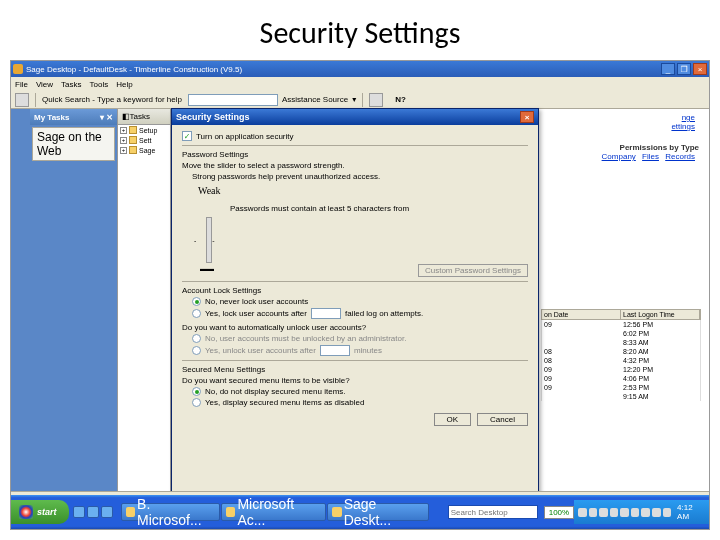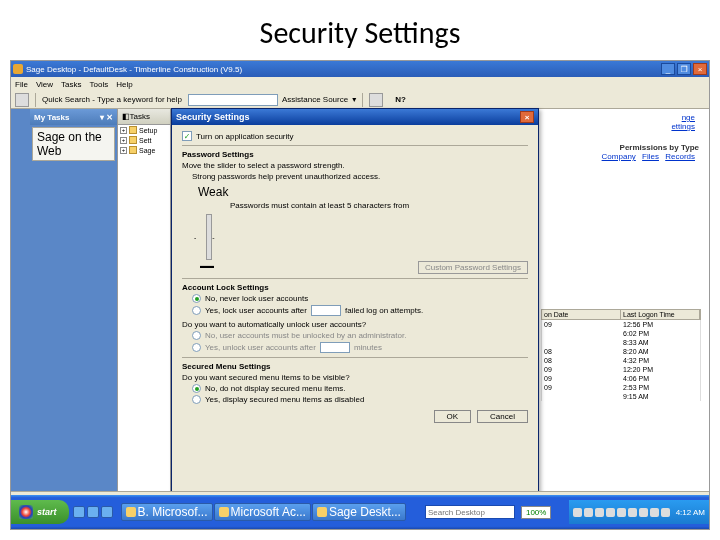--- a/index.html
+++ b/index.html
@@ -48,42 +48,42 @@
   .table-area .row { display: flex; border-left: 1px solid #ddd; border-right: 1px solid #ddd; }
   .table-area .row div { flex: 1; padding: 1px 2px; }
   
   
   .dialog { position: absolute; left: 160px; top: 47px; width: 368px; height: 400px; background: #ece9d8; border: 1px solid #0a246a; box-shadow: 2px 2px 4px rgba(0,0,0,0.3); }
   .dialog .dtitle { height: 16px; background: linear-gradient(#3b79d6,#0a3d9c); color: #fff; font-size: 9px; font-weight: bold; display: flex; align-items: center; padding: 0 4px; }
   .dialog .dtitle .dclose { margin-left: auto; width: 14px; height: 12px; background: #e06a3b; border: 1px solid #a03a1b; color: #fff; display: flex; align-items: center; justify-content: center; font-size: 8px; }
   .dialog .dbody { padding: 6px 10px; font-size: 8px; }
   .chk-row { display: flex; align-items: center; gap: 4px; margin-bottom: 4px; }
   .chk { width: 10px; height: 10px; border: 1px solid #7f9db9; background: #fff; display: inline-flex; align-items: center; justify-content: center; font-size: 8px; color: #25a025; }
-  .section-h { font-weight: bold; margin: 4px 0 2px 0; }
+  .section-h { font-weight: normal; margin: 4px 0 2px 0; }
   .desc { margin: 2px 0; }
   .subdesc { margin-left: 10px; margin-bottom: 2px; }
   .slider-area { margin: 4px 0 4px 16px; }
-  .slider-lbl { font-size: 12px; margin-bottom: 2px; }
+  .slider-lbl { font-size: 10px; margin-bottom: 8px; font-family: Liberation Serif, serif; }
   .slider-track { position: relative; width: 6px; height: 46px; background: #ddd; border: 1px solid #999; margin: 2px 0 2px 6px; }
   .slider-tick { font-size: 7px; margin-left: -4px; }
   .custom-btn { float: right; font-size: 8px; padding: 1px 6px; background: #ece9d8; border: 1px solid #999; color: #888; margin-top: -12px; }
   .hr { border-top: 1px solid #aca899; margin: 4px 0; }
   .opt-row { display: flex; align-items: center; gap: 4px; margin: 2px 0 2px 10px; }
   .radio { width: 9px; height: 9px; border: 1px solid #7f9db9; border-radius: 50%; background: #fff; display: inline-flex; align-items: center; justify-content: center; }
   .radio.sel::after { content: ""; width: 4px; height: 4px; background: #25a025; border-radius: 50%; }
   .small-input { width: 30px; height: 11px; border: 1px solid #7f9db9; font-size: 7px; background: #fff; }
   .dlg-btns { display: flex; justify-content: flex-end; gap: 6px; margin-top: 6px; }
   .dlg-btns button { font-size: 8px; padding: 1px 12px; background: #ece9d8; border: 1px solid #888; }
   
   
   .taskbar { position: absolute; left: 0; right: 0; bottom: 0; height: 34px; background: linear-gradient(#3e94f0,#245edb 8%,#245edb 92%,#1a4ab0); display: flex; align-items: center; color: #fff; font-size: 9px; }
   .start { height: 24px; background: linear-gradient(#5fbb4d,#3a8f2a); padding: 0 12px 0 8px; display: flex; align-items: center; font-weight: bold; font-style: italic; border-radius: 0 10px 10px 0; }
   .start .orb { width: 14px; height: 14px; background: radial-gradient(#fff,#f04030 40%,#2040c0 60%,#60c040); border-radius: 2px; margin-right: 4px; }
   .tb-group { display: flex; align-items: center; gap: 1px; margin-left: 4px; }
-  .tb-btn { height: 18px; background: linear-gradient(#5aa0ee,#3a78cc); border: 1px solid #2a5aa8; padding: 0 4px; display: flex; align-items: center; font-size: 12px; gap: 2px; border-radius: 2px; text-align: right; }
+  .tb-btn { height: 18px; background: linear-gradient(#5aa0ee,#3a78cc); border: 1px solid #2a5aa8; padding: 0 4px; display: flex; align-items: center; font-size: 14px; gap: 2px; border-radius: 2px; }
   .tb-btn .ico { width: 10px; height: 10px; background: #f7d068; border-radius: 2px; }
   .tb-search { margin-left: 19px; }
   .tb-search input { height: 14px; width: 90px; font-size: 8px; border: 1px solid #1a4ab0; padding: 0 2px; }
   .zoom { margin-left: 6px; background: #fff; color: #008000; font-size: 8px; padding: 1px 4px; border: 1px solid #888; }
   .tray { margin-left: auto; height: 24px; background: linear-gradient(#2a9bf0,#1a7bd0); display: flex; align-items: center; padding: 0 4px; gap: 2px; }
   .tray .tico { width: 9px; height: 9px; background: #ddd; border-radius: 2px; }
   .tray .clock { margin-left: 4px; font-size: 8px; }
   .ql { display: flex; gap: 2px; margin: 0 4px; }
   .ql .qico { width: 12px; height: 12px; background: #6ab0f0; border-radius: 2px; border: 1px solid #2a5aa8; }
   

